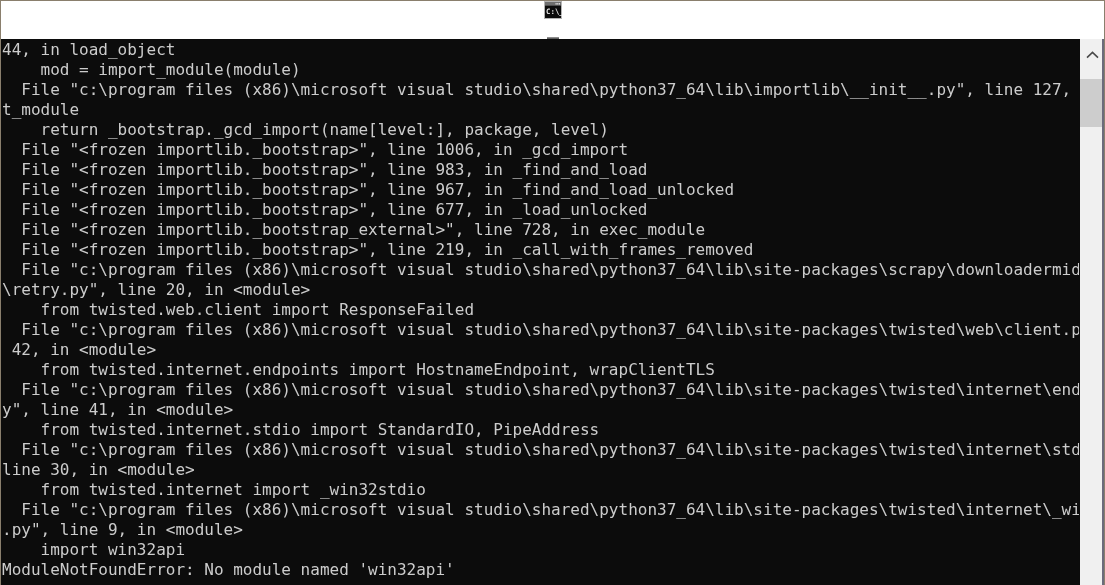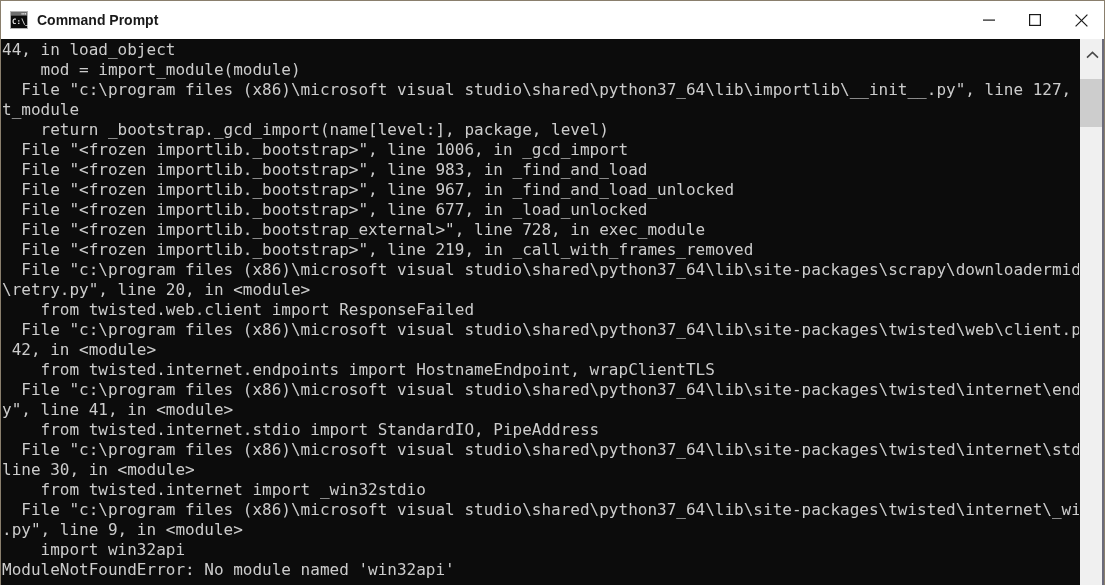--- a/index.html
+++ b/index.html
@@ -33,20 +33,21 @@
   
   #title-bar {
     position: absolute;
     left: 0;
     top: 0;
     width: 1103px;
     height: 38px;
     background: #ffffff;
     display: flex;
     align-items: center;
+    flex-direction: column;
   }
   #app-icon {
     width: 18px;
     height: 18px;
     margin-left: 9px;
     margin-right: 9px;
     flex: 0 0 auto;
     display: block;
   }
   #title-text {

